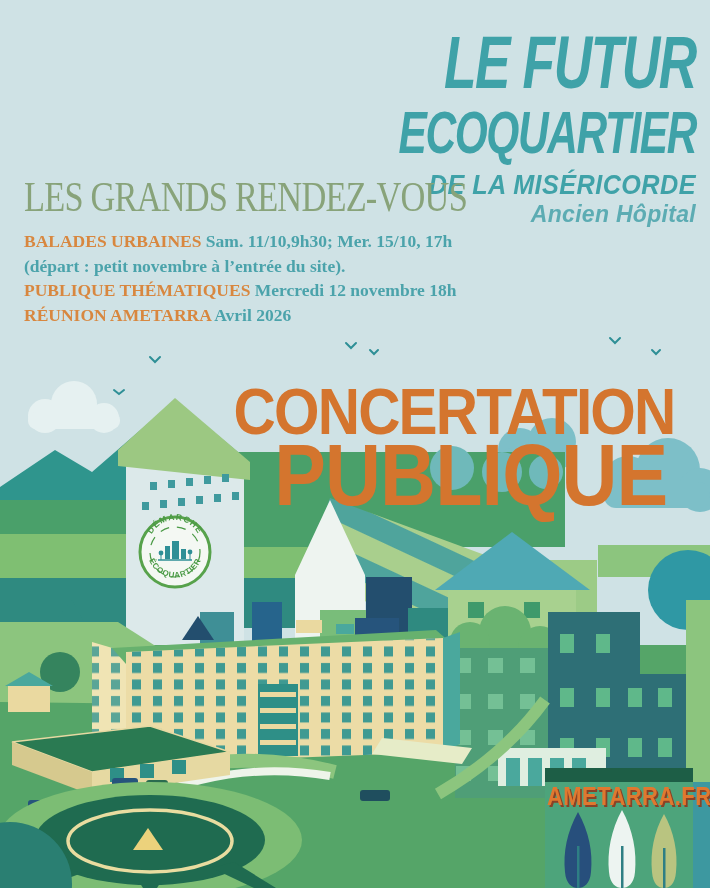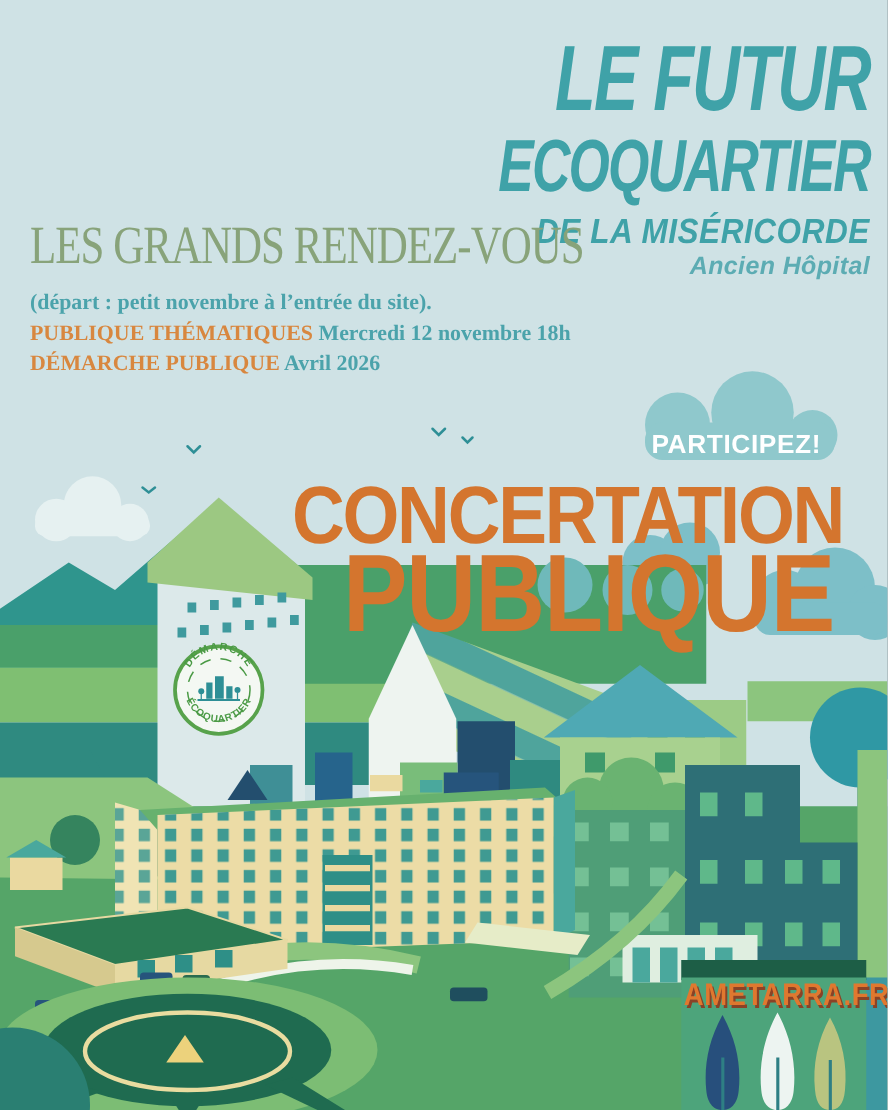--- a/index.html
+++ b/index.html
@@ -14,21 +14,21 @@
   #scene{position:absolute;left:0;top:0;}
 
   
   .title-block{right:14px;top:26px;text-align:right;color:#3fa2a8;line-height:1;font-style:italic;}
   .title-block .t1{font-size:74px;font-weight:bold;letter-spacing:-2px;
     transform:scaleX(.72);transform-origin:right center;}
   .title-block .t2{font-size:59px;font-weight:bold;letter-spacing:-2px;margin-top:4px;
     transform:scaleX(.72);transform-origin:right center;}
   .title-block .t3{font-size:28px;font-weight:bold;letter-spacing:.5px;margin-top:8px;
     transform:scaleX(.9);transform-origin:right center;}
-  .title-block .t4{font-size:20px;font-weight:bold;color:#5cacb3;margin-top:4px;letter-spacing:.3px;}
+  .title-block .t4{font-size:23px;font-weight:bold;color:#5cacb3;margin-top:4px;letter-spacing:.3px;}
 
   
   .agenda{left:24px;top:172px;width:460px;font-family:Liberation Serif, serif;}
   .agenda-heading{font-size:43px;font-weight:normal;color:#88a37a;letter-spacing:-1px;
     transform:scaleX(.8);transform-origin:left center;white-space:nowrap;}
   .agenda-lines{margin-top:8px;font-size:17.5px;font-weight:bold;line-height:24.6px;color:#4ba3ab;}
   .agenda-lines .lbl{color:#d8873f;}
 
   
   .cloud-box{left:498px;top:296px;width:182px;height:78px;}
@@ -288,43 +288,36 @@
   <header class="abs title-block">
     <div class="t1">LE FUTUR</div>
     <div class="t2">ECOQUARTIER</div>
     <div class="t3">DE LA MISÉRICORDE</div>
     <div class="t4">Ancien Hôpital</div>
   </header>
 
   <section class="abs agenda">
     <div class="agenda-heading">LES GRANDS RENDEZ-VOUS</div>
     <div class="agenda-lines">
+      <div>
+        <span class="lbl">BALADES URBAINES</span>
+        <span>Sam. 11/10,9h30; Mer. 15/10, 17h</span>
+      </div>
       <div>(départ : petit novembre à l’entrée du site).</div>
       <div>
         <span class="lbl">PUBLIQUE THÉMATIQUES</span>
         <span>Mercredi 12 novembre 18h</span>
       </div>
       <div>
-        <span class="lbl">DÉMARCHE PUBLIQUE</span>
+        <span class="lbl">RÉUNION AMETARRA</span>
         <span>Avril 2026</span>
       </div>
     </div>
   </section>
 
-  <div class="abs cloud-box">
-    <svg width="182" height="78" viewBox="0 0 182 78">
-      <g fill="#8fc8cc">
-        <circle cx="44" cy="44" r="26"></circle>
-        <circle cx="104" cy="34" r="33"></circle>
-        <circle cx="152" cy="52" r="20"></circle>
-        <rect x="18" y="42" width="152" height="30" rx="14"></rect>
-      </g>
-      <text x="91" y="66" text-anchor="middle">PARTICIPEZ!</text>
-    </svg>
-  </div>
 
   <div class="abs main-title">
     <div class="m1">CONCERTATION</div>
     <div class="m2">PUBLIQUE</div>
   </div>
 
   <div class="abs website">AMETARRA.FR</div>
 
 </div>
 

